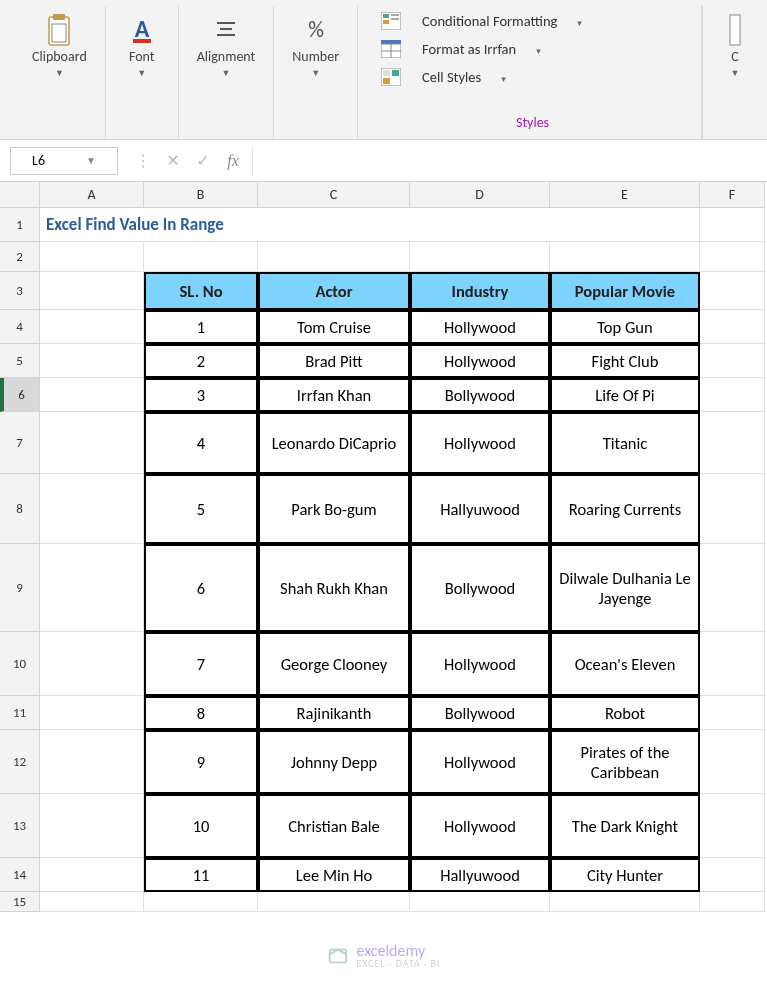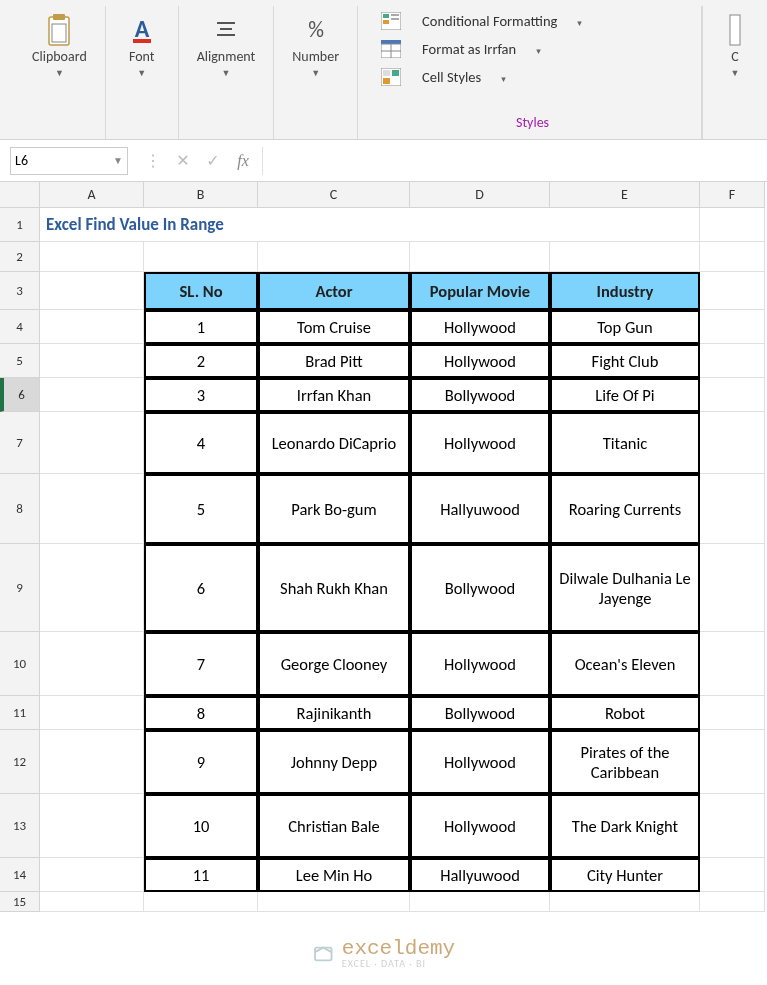--- a/index.html
+++ b/index.html
@@ -14,21 +14,21 @@
 .drop-tri { font-size: 9px; color: #666; margin-top: 2px; }
 .group-title { font-size: 14px; color: #a21caf; margin-top: auto; padding-bottom: 4px; }
 .styles-col { display: flex; flex-direction: column; gap: 2px; margin-left: 6px; }
 .style-item { display: flex; align-items: center; gap: 20px; padding: 3px 6px; font-size: 14.5px; color: #333; cursor: pointer; }
 .style-icon { width: 22px; height: 20px; display: flex; align-items: center; justify-content: center; }
 
 .side-group { padding: 2px 6px; border-left: 1px solid #d9d9d9; display: flex; align-items: flex-start; }
 
 
 .fbar { display: flex; align-items: center; background: #fff; border-bottom: 1px solid #d4d4d4; height: 42px; }
-.namebox { width: 118px; border: 1px solid #ccc; height: 28px; display: flex; align-items: center; padding: 0 4px; margin: 0 6px 0 10px; font-size: 14px; background: #fff; }
+.namebox { width: 108px; border: 1px solid #ccc; height: 28px; display: flex; align-items: center; padding: 0 21px; margin: 0 6px 0 10px; font-size: 14px; background: #fff; }
 .nb-drop { margin-left: auto; color: #888; font-size: 10px; }
 .fbar-btns { display: flex; gap: 0; border-right: 1px solid #e0e0e0; height: 28px; align-items: center; padding: 0 4px; }
 .fbar-btn { width: 30px; height: 28px; display: flex; align-items: center; justify-content: center; color: #bbb; font-size: 16px; }
 .fx { font-style: italic; font-family: 'Times New Roman', serif; color: #888; }
 .formula-input { flex: 1; height: 28px; border: none; padding: 0 10px; font-size: 14px; outline: none; }
 
 
 .grid { display: grid; grid-template-columns: 40px 104px 114px 152px 140px 150px 65px; font-size: 14px; }
 .colhdr { background: #f3f3f3; border-right: 1px solid #d4d4d4; border-bottom: 1px solid #d4d4d4; text-align: center; font-size: 14px; color: #333; height: 26px; line-height: 26px; cursor: pointer; }
 .corner { background: #f3f3f3; border-right: 1px solid #d4d4d4; border-bottom: 1px solid #d4d4d4; height: 26px; }
@@ -39,21 +39,21 @@
 .thdr { background: #7dd3fc; font-weight: 700; color: #222; border: 2px solid #000 !important; }
 .tcell { border: 2px solid #000 !important; background: #fff; }
 .row-h1 { height: 34px; } .row-h2 { height: 30px; } .row-h3 { height: 38px; }
 .row-h4 { height: 62px; } .row-h5 { height: 70px; } .row-h6 { height: 88px; }
 .row-h7 { height: 64px; } .row-h8 { height: 34px; } .row-h9 { height: 64px; }
 .row-h10 { height: 64px; } .row-h11 { height: 34px; } .row-small { height: 20px; }
 
 .watermark { position: absolute; left: 50%; bottom: 16px; transform: translateX(-50%); display: flex; align-items: center; gap: 8px; opacity: 0.55; }
 .wm-icon { width: 22px; height: 22px; }
 .wm-text { display: flex; flex-direction: column; line-height: 1; }
-.wm-main { font-size: 21px; color: #a16207; font-weight: 500; font-family: Liberation Mono, monospace; }
+.wm-main { font-size: 16px; color: #8b5cf6; font-weight: 500; }
 .wm-sub { font-size: 10px; color: #aaa; letter-spacing: 1px; }
 </style>
 </head>
 <body>
 
 <div class="ribbon">
   <div class="group">
     <div class="big-btn">
       <div class="big-icon">
         <svg width="32" height="34" viewBox="0 0 32 34">
@@ -198,22 +198,22 @@
   <div class="cell row-h2"></div>
   <div class="cell row-h2"></div>
   <div class="cell row-h2"></div>
   <div class="cell row-h2"></div>
   <div class="cell row-h2"></div>
 
   <div class="rowhdr row-h3">3</div>
   <div class="cell row-h3"></div>
   <div class="cell thdr row-h3">SL. No</div>
   <div class="cell thdr row-h3">Actor</div>
+  <div class="cell thdr row-h3">Industry</div>
   <div class="cell thdr row-h3">Popular Movie</div>
-  <div class="cell thdr row-h3">Industry</div>
   <div class="cell row-h3"></div>
 
   <div class="rowhdr row-h8">4</div>
   <div class="cell row-h8"></div>
   <div class="cell tcell row-h8">1</div>
   <div class="cell tcell row-h8">Tom Cruise</div>
   <div class="cell tcell row-h8">Hollywood</div>
   <div class="cell tcell row-h8">Top Gun</div>
   <div class="cell row-h8"></div>
 

